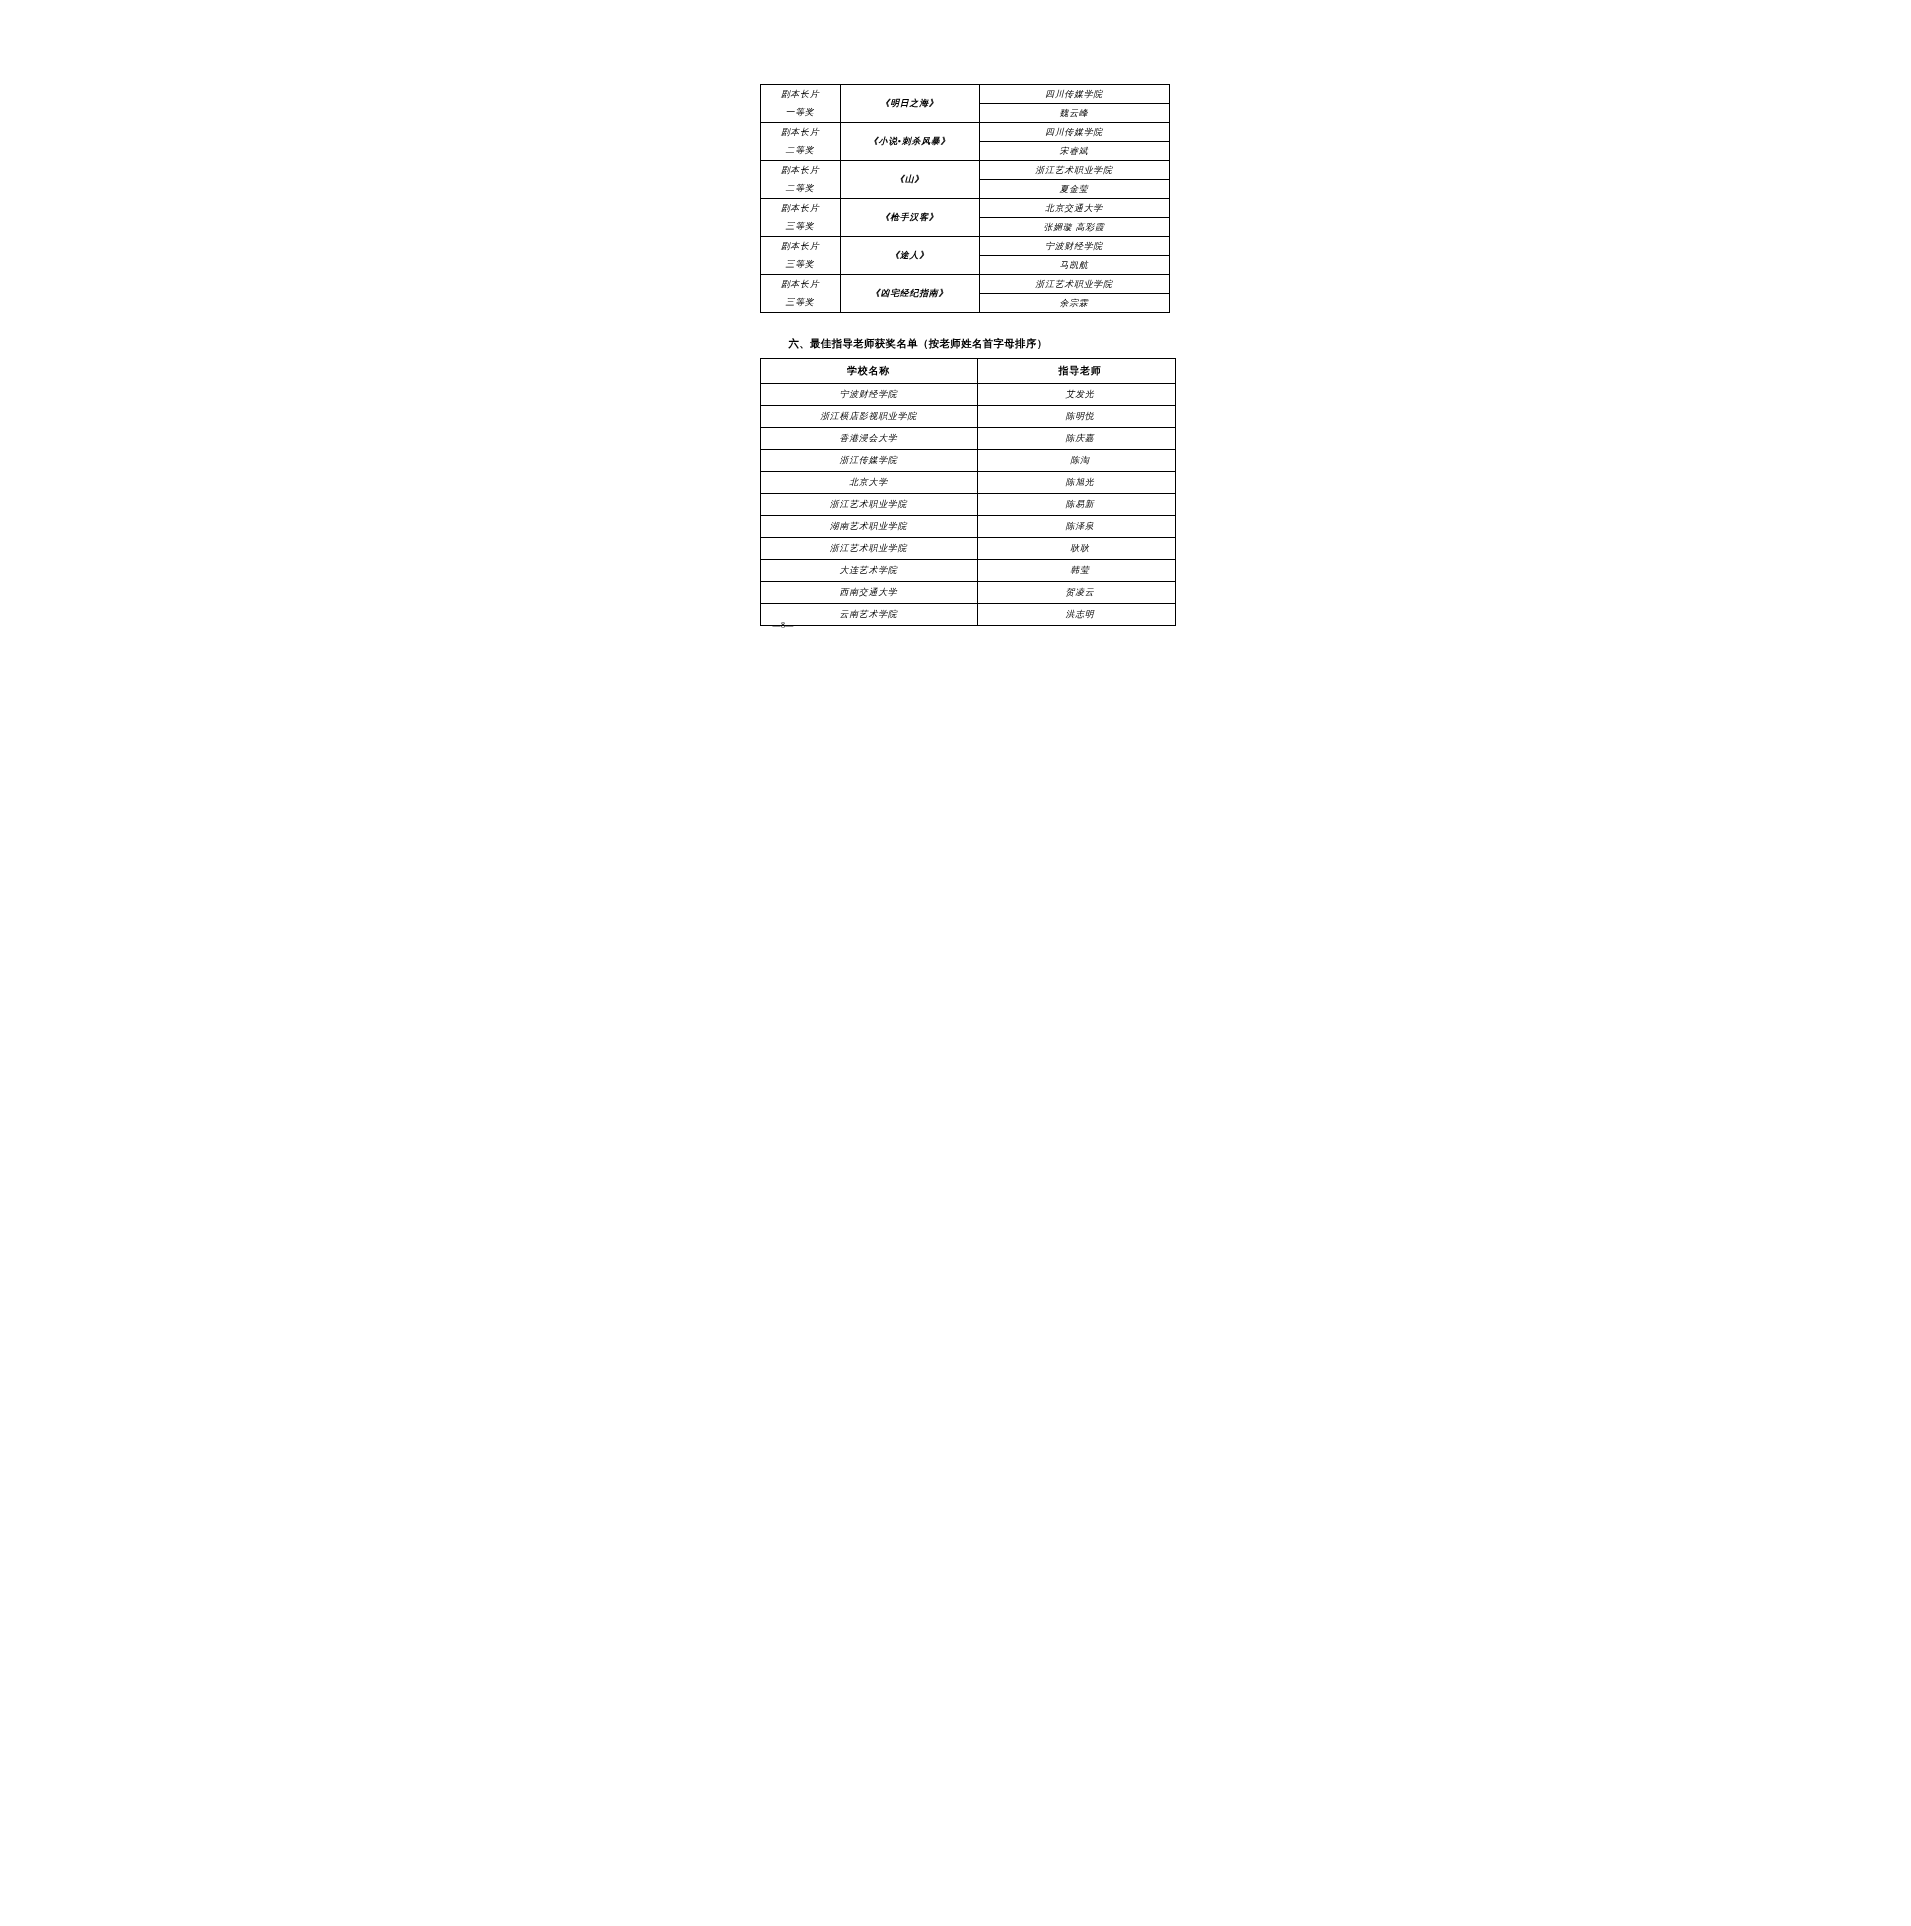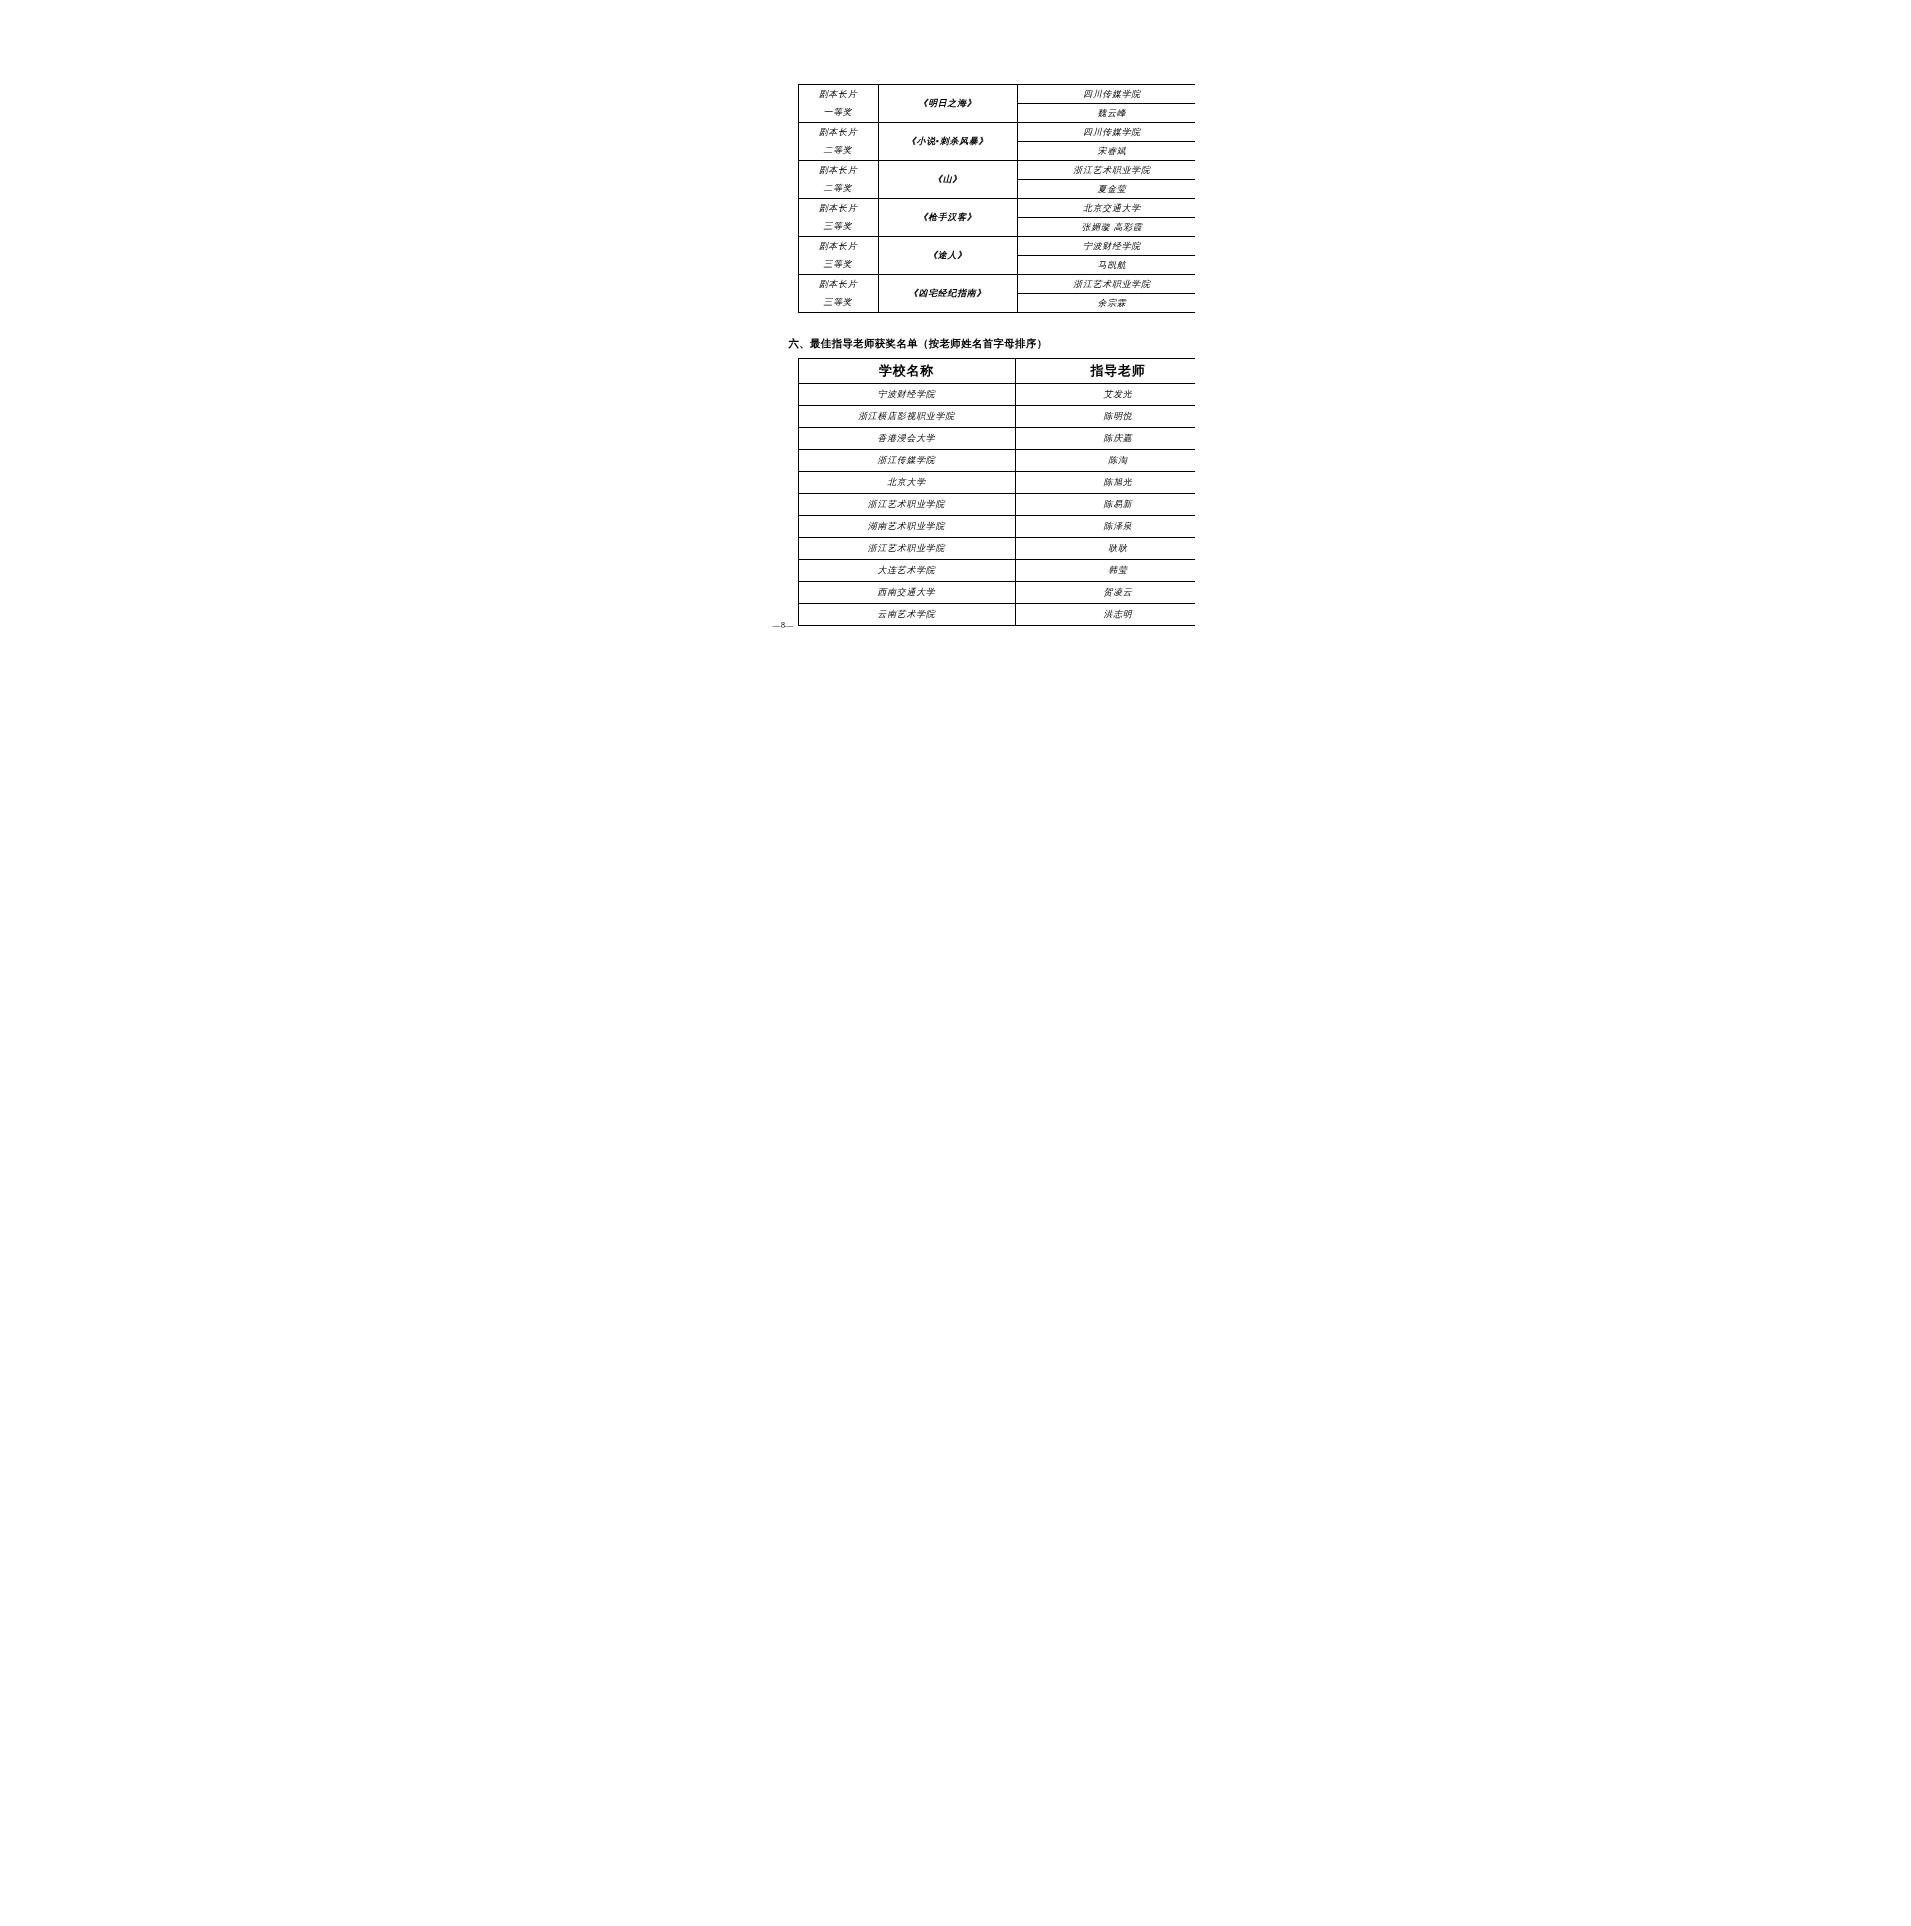--- a/index.html
+++ b/index.html
@@ -24,21 +24,20 @@
     width: 405px;
   }
   table.doc-table {
     border-collapse: collapse;
     table-layout: fixed;
     width: 405px;
     font-size: 8.9px;
     font-style: italic;
     letter-spacing: 0.8px;
     text-align: center;
-    margin-left: 38px;
   }
   table.doc-table td, table.doc-table th {
     border-left: 0.4px solid #000;
     border-right: 0.4px solid #000;
     padding: 0;
     overflow: hidden;
   }
   
   .t1 {
     border-top: 1.2px solid #000;
@@ -71,21 +70,21 @@
     border-top: 1.2px solid #000;
     border-bottom: 1.2px solid #000;
   }
   .t2 .col-school { width: 216px; }
   .t2 .col-teacher { width: 189px; padding-left: 8px; }
   .t2 th {
     height: 24px;
     font-family: "Liberation Sans", "DejaVu Sans", sans-serif;
     font-style: normal;
     font-weight: bold;
-    font-size: 13px;
+    font-size: 10px;
     border-bottom: 0.8px solid #000;
   }
   .t2 td {
     height: 21px;
     border-bottom: 0.8px solid #000;
   }
   .t2 tr:last-child td { border-bottom: none; }
   
   .page-number {
     position: absolute;

